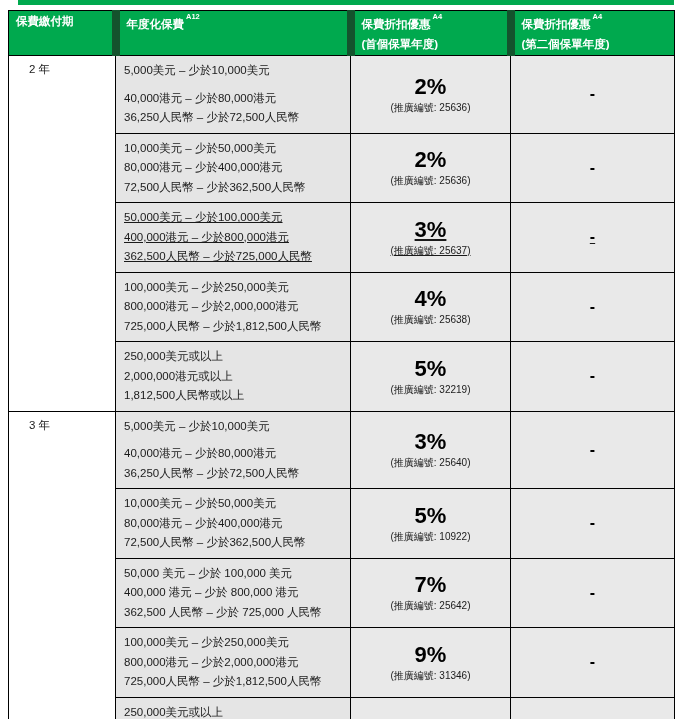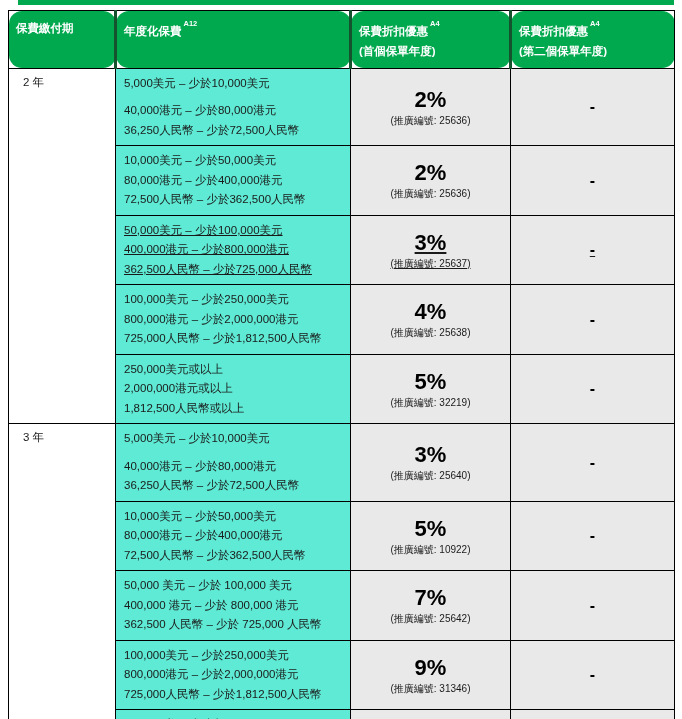--- a/index.html
+++ b/index.html
@@ -21,33 +21,33 @@
   }
   table.discount{
     position:absolute;left:8px;top:10px;
     border-collapse:collapse;table-layout:fixed;width:666px;
   }
   col.c1{width:107px;} col.c2{width:235px;} col.c3{width:160px;} col.c4{width:164px;}
   th,td{border:1px solid var(--border);}
   thead th{
     background:var(--green);color:#ffffff;
     text-align:left;vertical-align:top;
-    padding:7px 7px;font-size:11.5px;font-weight:bold;
-    height:45px;line-height:20px;border-radius:13px;
-  }
-  thead th:not(:first-child){border-left:3px solid #14532d;}
+    padding:0 7px;font-size:11.5px;font-weight:bold;
+    height:45px;line-height:20px;
+  }
+  thead th:not(:first-child){border-left:8px solid #14532d;}
   thead sup{
     font-size:7.5px;font-weight:bold;position:relative;top:-4px;margin-left:2px;
   }
   tbody td{vertical-align:top;}
   td.period{
-    padding:6px 14px;font-size:11.5px;background:#ffffff;vertical-align:top;
+    padding:6px 20px;font-size:11.5px;background:#ffffff;vertical-align:top;
   }
   td.tiers{
-    padding:5px 8px;font-size:11.5px;background:#5eead4;
+    padding:5px 8px;font-size:11.5px;background:#e5e5e5;
   }
   td.tiers .tier-line{line-height:17.5px;padding:1px 0;white-space:nowrap;}
   td.tiers.gap-first .tier-line:first-child{margin-bottom:8px;}
   td.disc{
     background:var(--cellgray);text-align:center;vertical-align:middle;padding:2px;
   }
   .pct{font-size:22px;font-weight:bold;line-height:25px;color:#000;}
   .promo{font-size:10px;margin-top:2px;color:#1a1a1a;}
   td.dash{
     background:var(--cellgray);text-align:center;vertical-align:middle;

